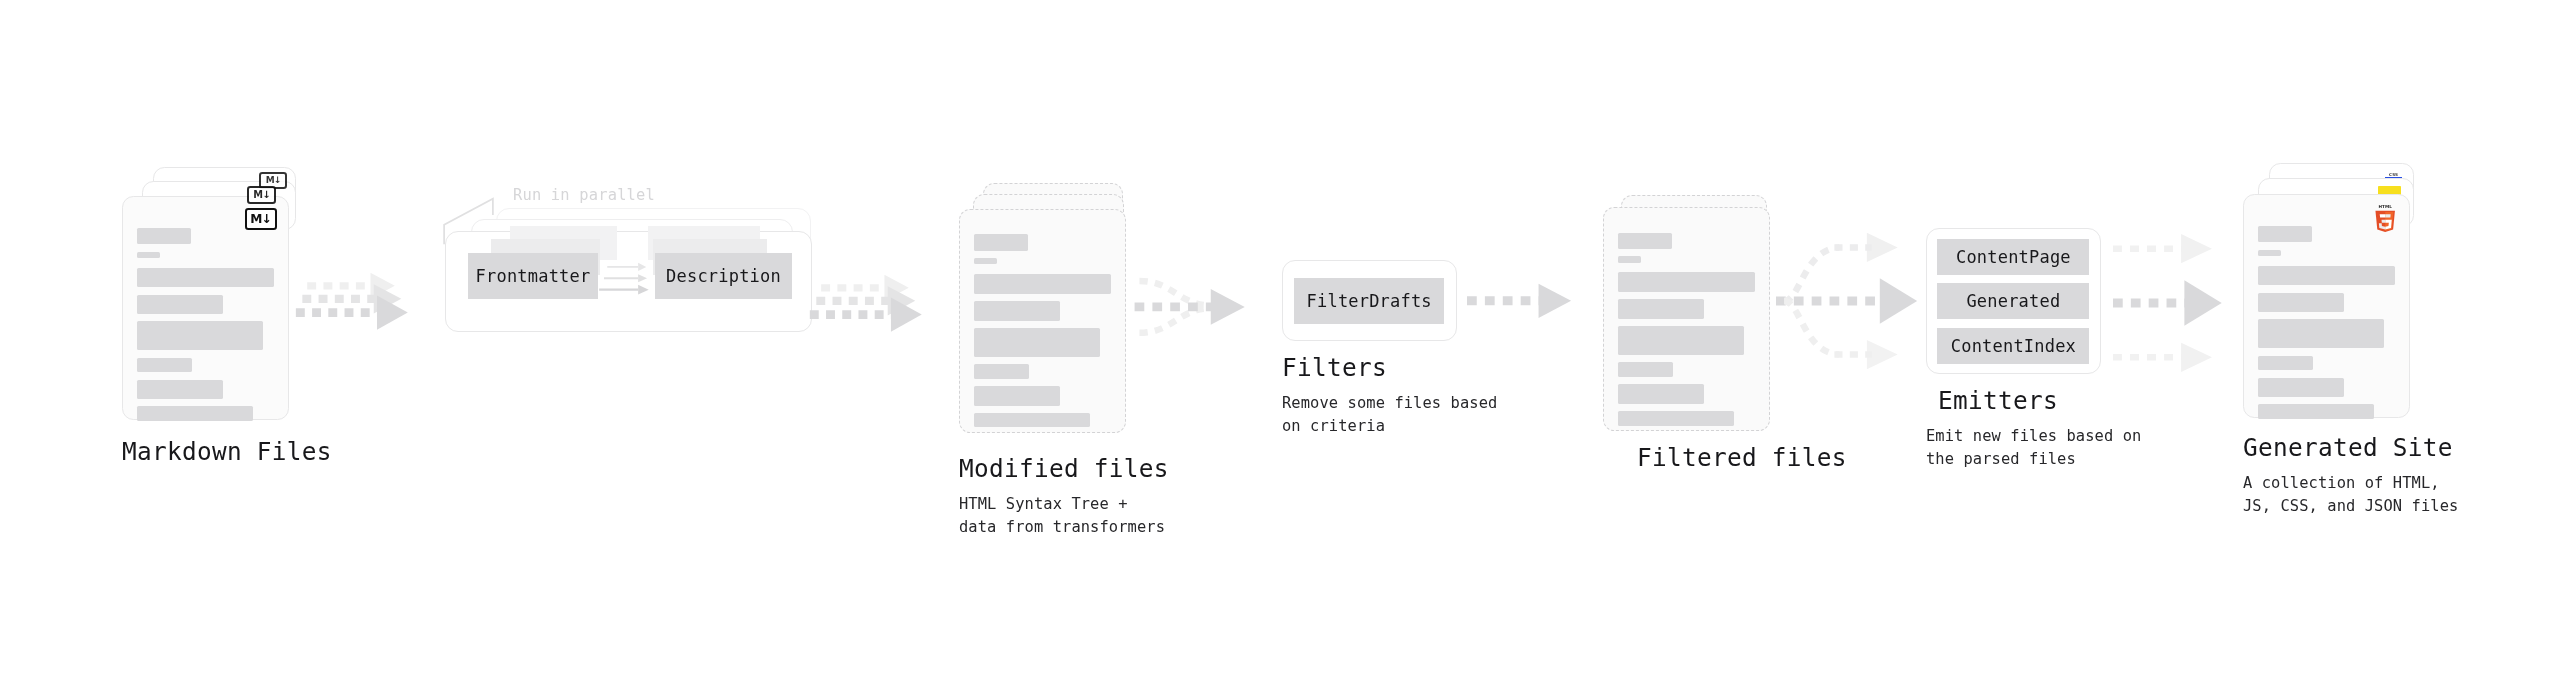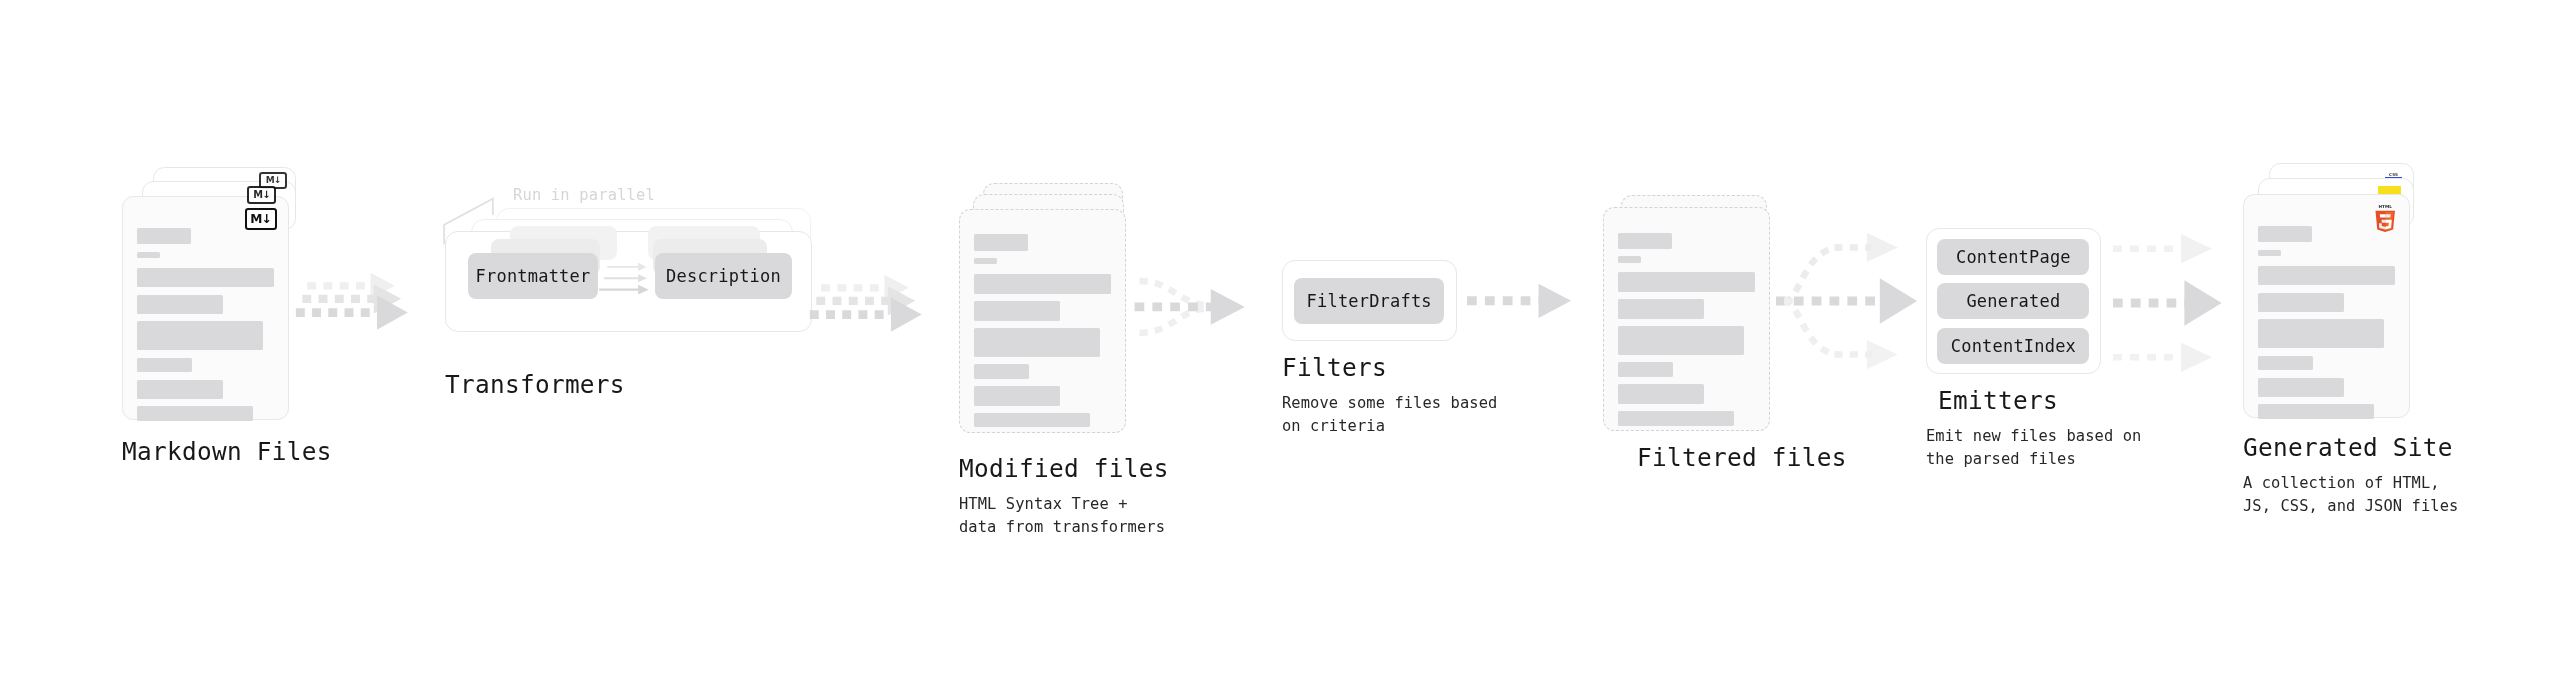--- a/index.html
+++ b/index.html
@@ -50,21 +50,21 @@
     font-family:"DejaVu Sans","Liberation Sans",sans-serif;}
 
   
   .pbox{
     position:absolute;box-sizing:border-box;background:#ffffff;
     border:1.3px solid #e7e7e8;border-radius:13px;
   }
   .pbox.l1{border-color:#eeeeef;}
   .pbox.l2{border-color:#f2f2f3;}
   .chip{
-    position:absolute;box-sizing:border-box;background:#d9d9db;border-radius:8px;
+    position:absolute;box-sizing:border-box;background:#d9d9db;border-radius:0;
     display:flex;align-items:center;justify-content:center;
     font-size:17px;color:#18181b;letter-spacing:0.2px;white-space:nowrap;
   }
   .chip.l1{background:#ececed;}
   .chip.l2{background:#f2f2f3;}
 
   .parallel-label{
     position:absolute;font-size:15.4px;color:#d6d6d8;white-space:nowrap;letter-spacing:0.2px;
   }
 
@@ -136,21 +136,20 @@
       </svg>
 
       <div class="chip" style="left:23px;top:61px;width:130px;height:46px;">
         <span>Frontmatter</span>
       </div>
       <div class="chip" style="left:210px;top:61px;width:137px;height:46px;">
         <span>Description</span>
       </div>
     </div>
 
-    <div class="cap-title" style="margin-top:8.1px;">Transformers</div>
   </div>
 
   <svg class="ov" style="left:821px;top:270px;width:122px;height:73px;" viewBox="0 0 150 90">
     <line x1="0" y1="22" x2="82" y2="22" stroke="#efefef" stroke-width="9" stroke-dasharray="11 9"></line>
     <polygon points="78,6 108,22 78,38" fill="#efefef"></polygon>
     <line x1="-6" y1="38" x2="86" y2="38" stroke="#e4e4e5" stroke-width="10" stroke-dasharray="11 9"></line>
     <polygon points="82,20 116,38 82,56" fill="#e4e4e5"></polygon>
     <line x1="-14" y1="55" x2="90" y2="55" stroke="#d9d9db" stroke-width="11" stroke-dasharray="11 9"></line>
     <polygon points="86,34 124,55 86,76" fill="#d9d9db"></polygon>
   </svg>

